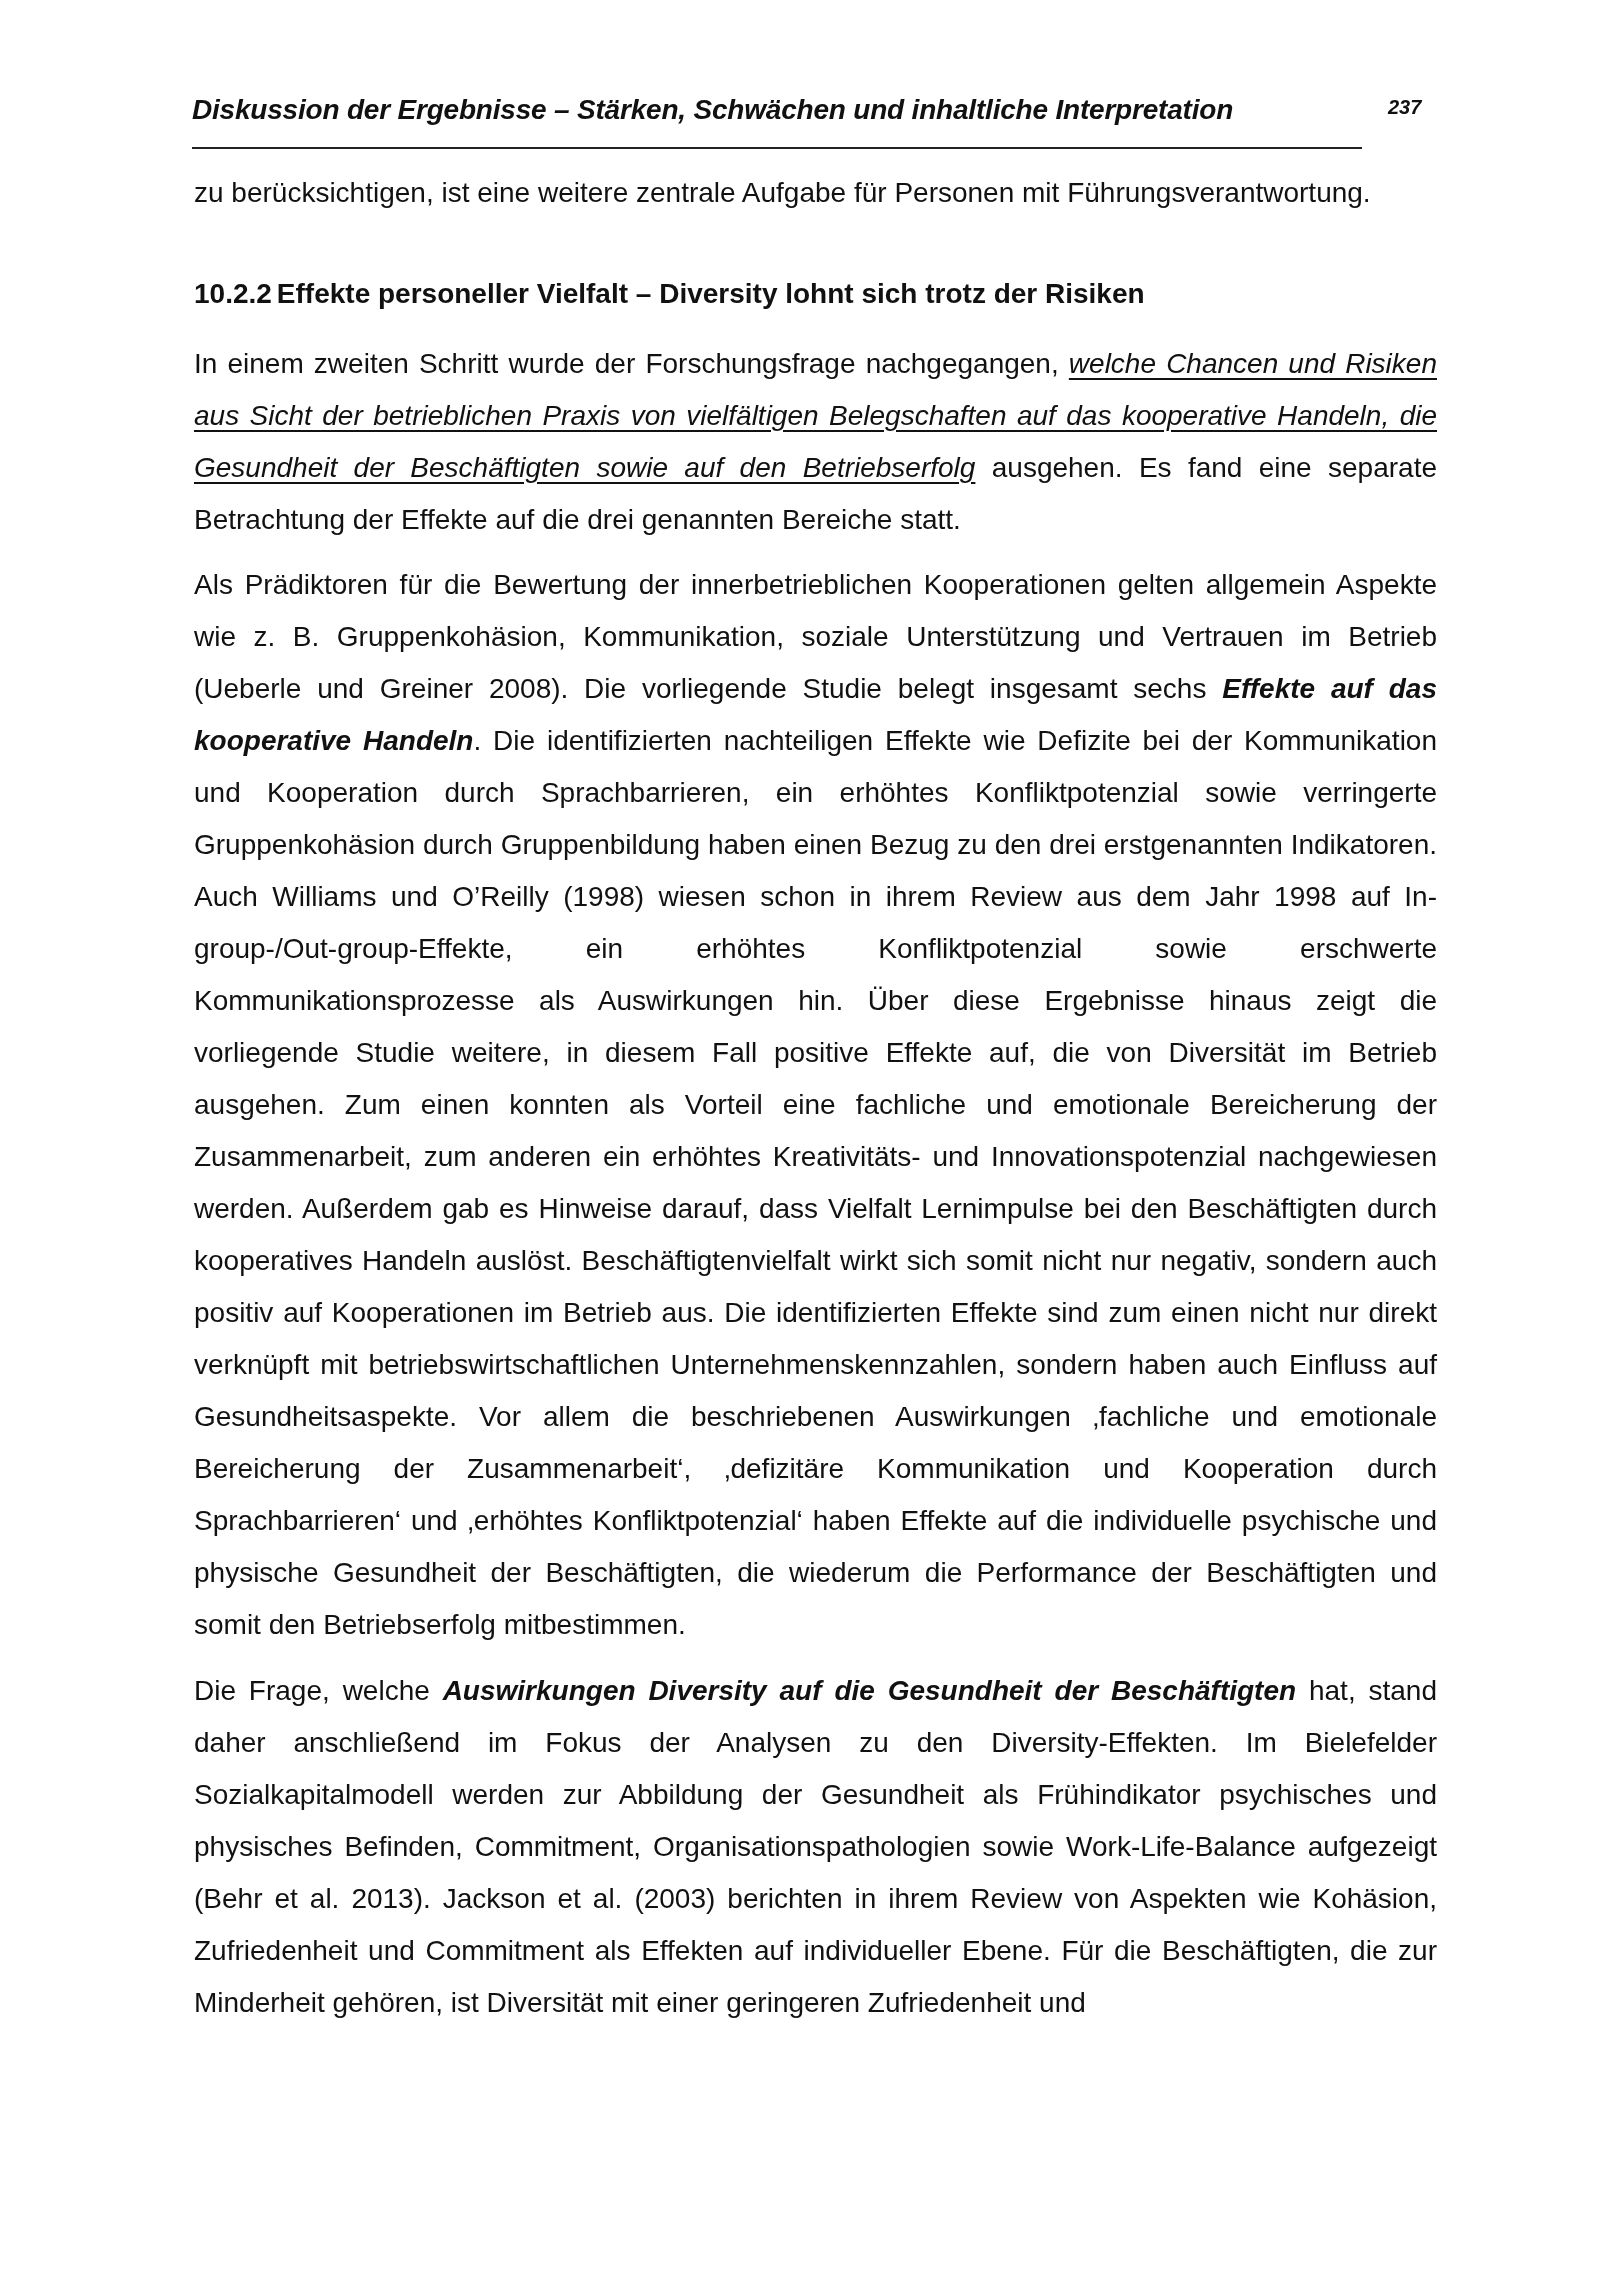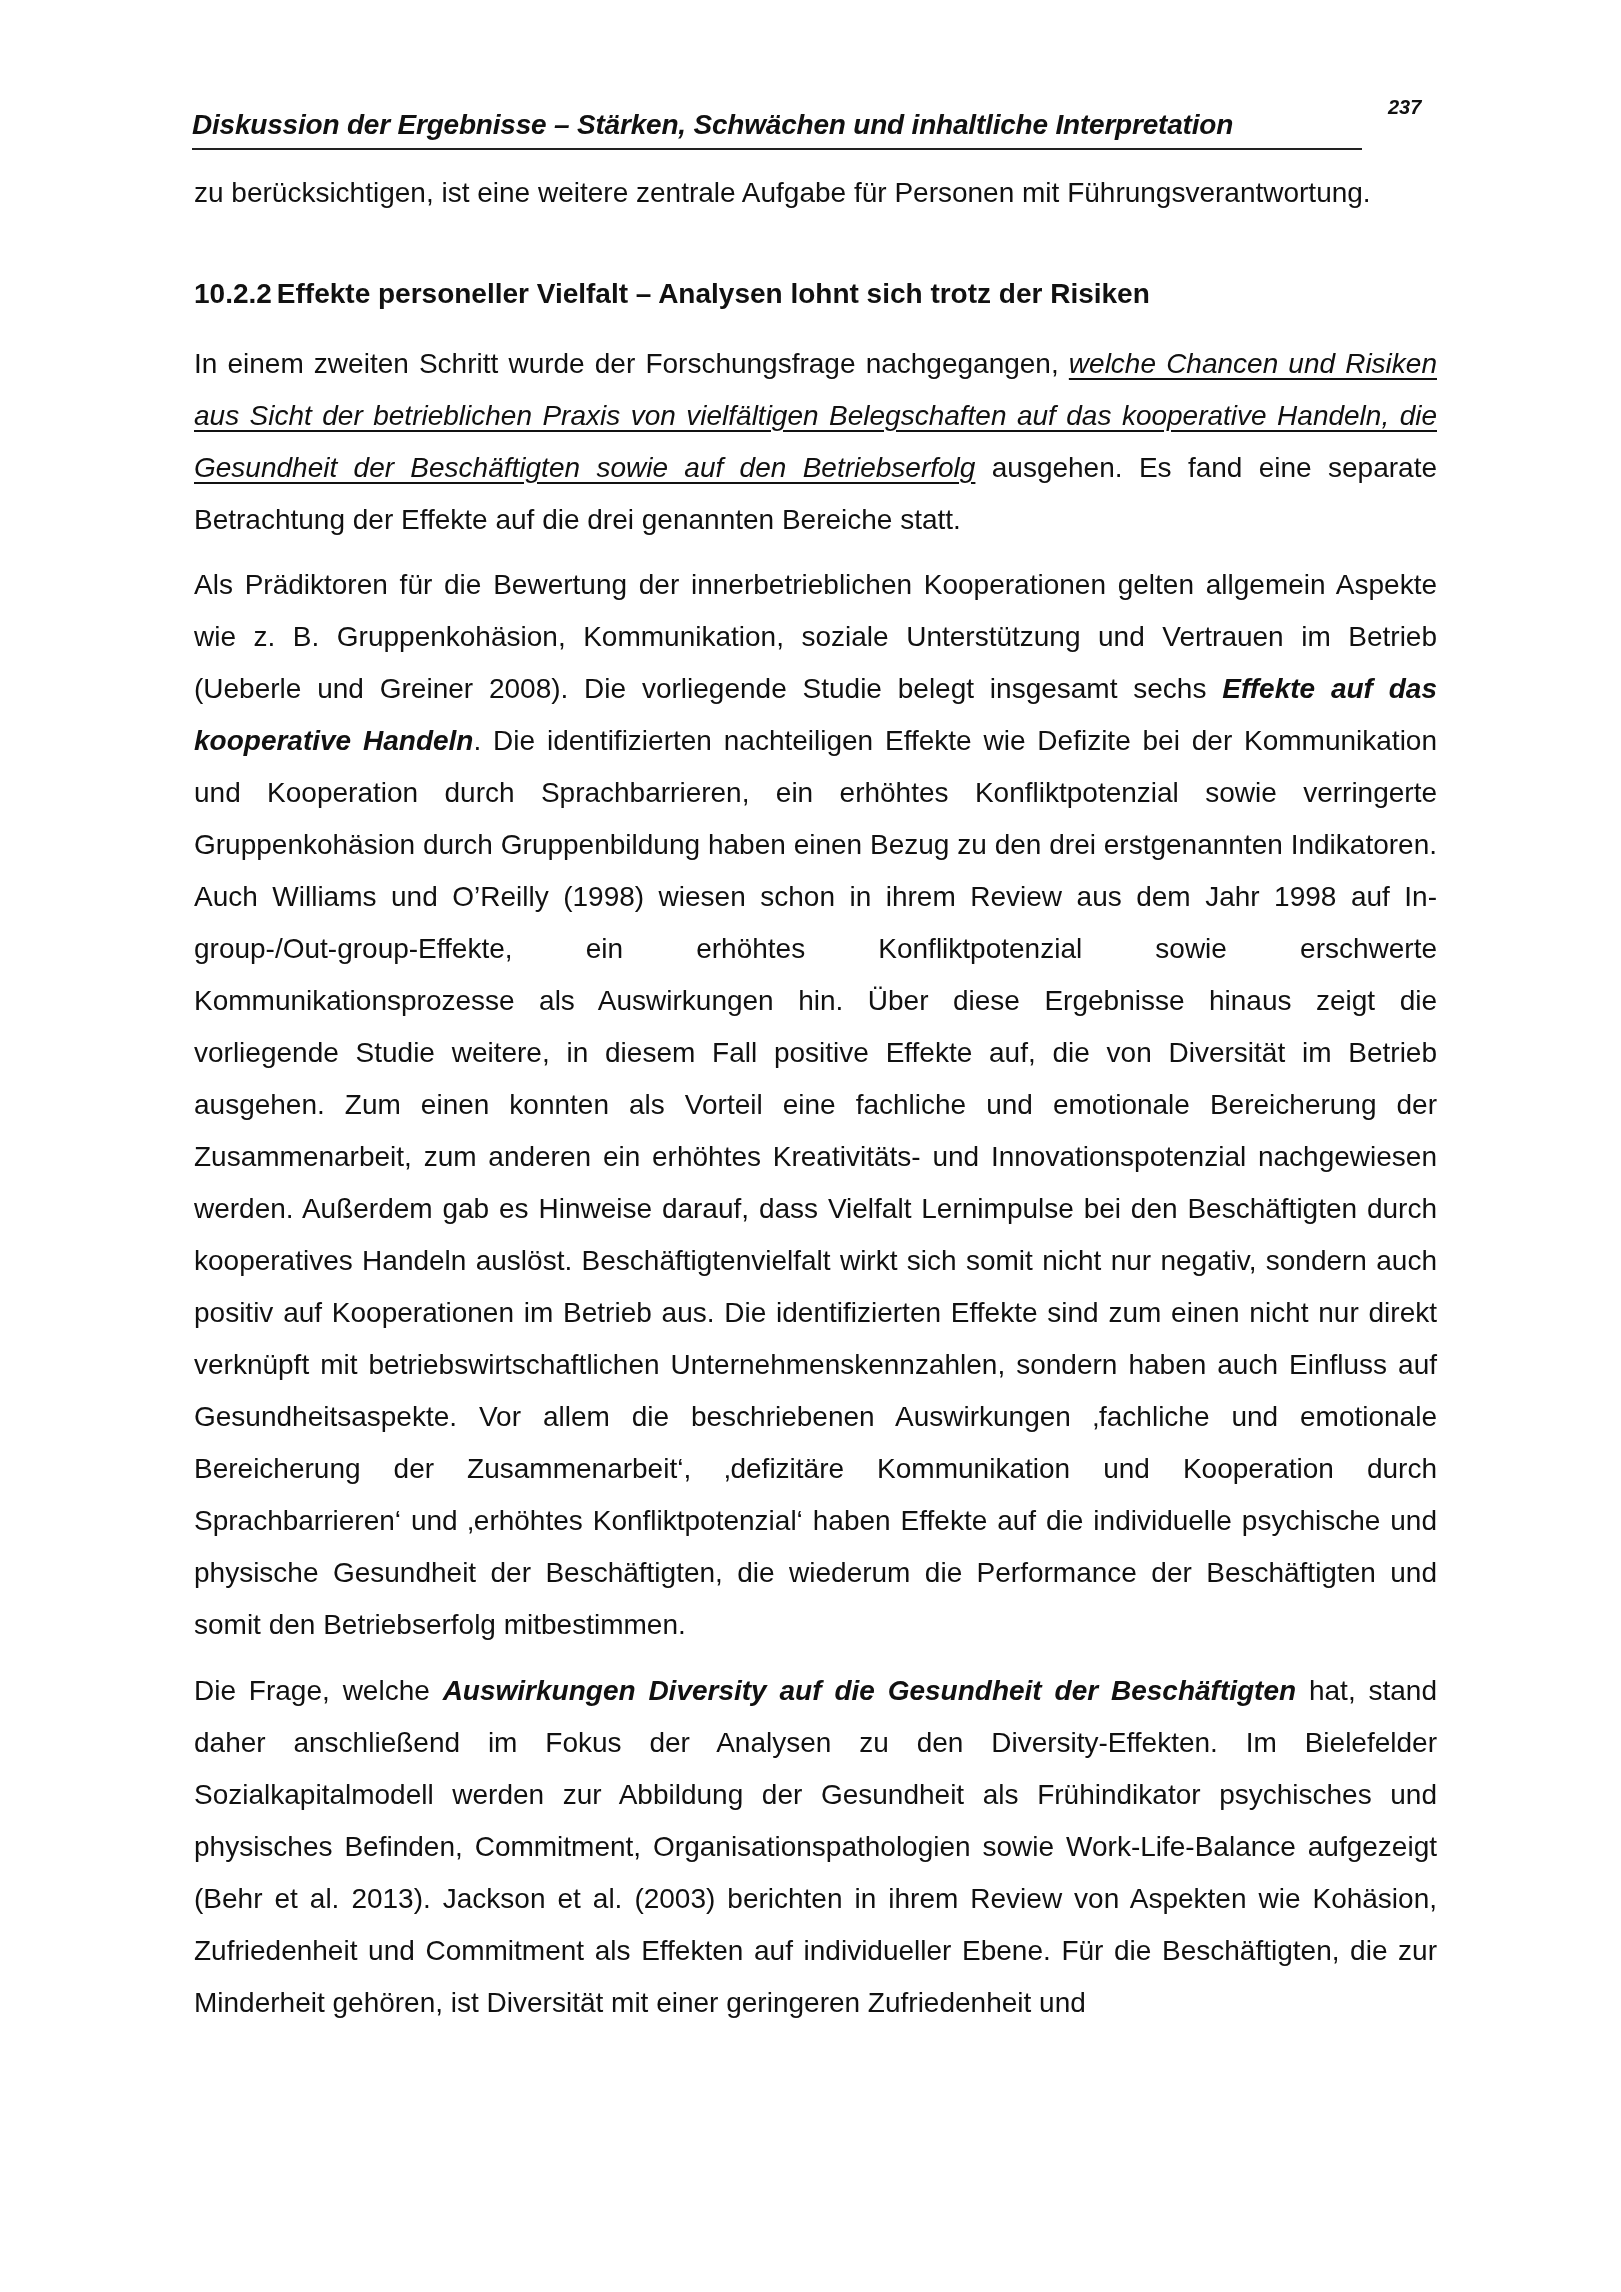--- a/index.html
+++ b/index.html
@@ -3,24 +3,23 @@
 <meta charset="utf-8">
 <style>
   html, body { margin: 0; padding: 0; background: #ffffff; }
   body {
     width: 1621px; height: 2293px; position: relative; overflow: hidden;
     font-family: "Liberation Sans", sans-serif; color: #111111;
   }
   .running-header {
     position: absolute; left: 192px; top: 94px; width: 1170px;
     border-bottom: 2px solid #222;
-    padding-bottom: 7px;
+    padding-bottom: 21px;
     font-size: 28px; font-weight: bold; font-style: italic;
     letter-spacing: -0.2px;
-    margin-top: 15px;
   }
   .page-number {
     position: absolute; left: 1388px; top: 96px;
     font-size: 20px; font-weight: bold; font-style: italic;
   }
   .content {
     position: absolute; left: 194px; top: 167px; width: 1243px;
     font-size: 28px; line-height: 52px;
     text-align: justify; hyphens: manual;
   }
@@ -38,21 +37,21 @@
 
 <div class="running-header">
   <span>Diskussion der Ergebnisse – Stärken, Schwächen und inhaltliche Interpretation</span>
 </div>
 <div class="page-number">237</div>
 
 <div class="content">
   <p>zu berücksichtigen, ist eine weitere zentrale Aufgabe für Personen mit Führungsverantwor­tung.</p>
 
   <p class="section-heading">
-    <span class="num">10.2.2</span><span>Effekte personeller Vielfalt – Analysen lohnt sich trotz der Risiken</span>
+    <span class="num">10.2.2</span><span>Effekte personeller Vielfalt – Diversity lohnt sich trotz der Risiken</span>
   </p>
 
   <p>
     <span>In einem zweiten Schritt wurde der Forschungsfrage nachgegangen, </span><span class="u-italic">welche Chancen und Risiken aus Sicht der betrieblichen Praxis von vielfältigen Belegschaften auf das kooperative Handeln, die Gesundheit der Beschäftigten sowie auf den Betriebserfolg</span><span> ausgehen. Es fand eine separate Betrachtung der Effekte auf die drei genannten Bereiche statt.</span>
   </p>
 
   <p>
     <span>Als Prädiktoren für die Bewertung der innerbetrieblichen Kooperationen gelten allgemein Aspekte wie z. B. Gruppenkohäsion, Kommunikation, soziale Unterstützung und Vertrauen im Betrieb (Ueberle und Greiner 2008). Die vorliegende Studie belegt insgesamt sechs </span><span class="bi">Ef­fekte auf das kooperative Handeln</span><span>. Die identifizierten nachteiligen Effekte wie Defizite bei der Kommunikation und Kooperation durch Sprachbarrieren, ein erhöhtes Konfliktpotenzial sowie verringerte Gruppenkohäsion durch Gruppenbildung haben einen Bezug zu den drei erstgenannten Indikatoren. Auch Williams und O’Reilly (1998) wiesen schon in ihrem Review aus dem Jahr 1998 auf In-group-/Out-group-Effekte, ein erhöhtes Konfliktpotenzial sowie erschwerte Kommunikationsprozesse als Auswirkungen hin. Über diese Ergebnisse hinaus zeigt die vorliegende Studie weitere, in diesem Fall positive Effekte auf, die von Diversität im Betrieb ausgehen. Zum einen konnten als Vorteil eine fachliche und emotionale Bereiche­rung der Zusammenarbeit, zum anderen ein erhöhtes Kreativitäts- und Innovationspotenzial nachgewiesen werden. Außerdem gab es Hinweise darauf, dass Vielfalt Lernimpulse bei den Beschäftigten durch kooperatives Handeln auslöst. Beschäftigtenvielfalt wirkt sich somit nicht nur negativ, sondern auch positiv auf Kooperationen im Betrieb aus. Die identifizierten Effek­te sind zum einen nicht nur direkt verknüpft mit betriebswirtschaftlichen Unternehmenskenn­zahlen, sondern haben auch Einfluss auf Gesundheitsaspekte. Vor allem die beschriebenen Auswirkungen ‚fachliche und emotionale Bereicherung der Zusammenarbeit‘, ‚defizitäre Kommunikation und Kooperation durch Sprachbarrieren‘ und ‚erhöhtes Konfliktpotenzial‘ haben Effekte auf die individuelle psychische und physische Gesundheit der Beschäftigten, die wiederum die Performance der Beschäftigten und somit den Betriebserfolg mitbestim­men.</span>
   </p>
 

